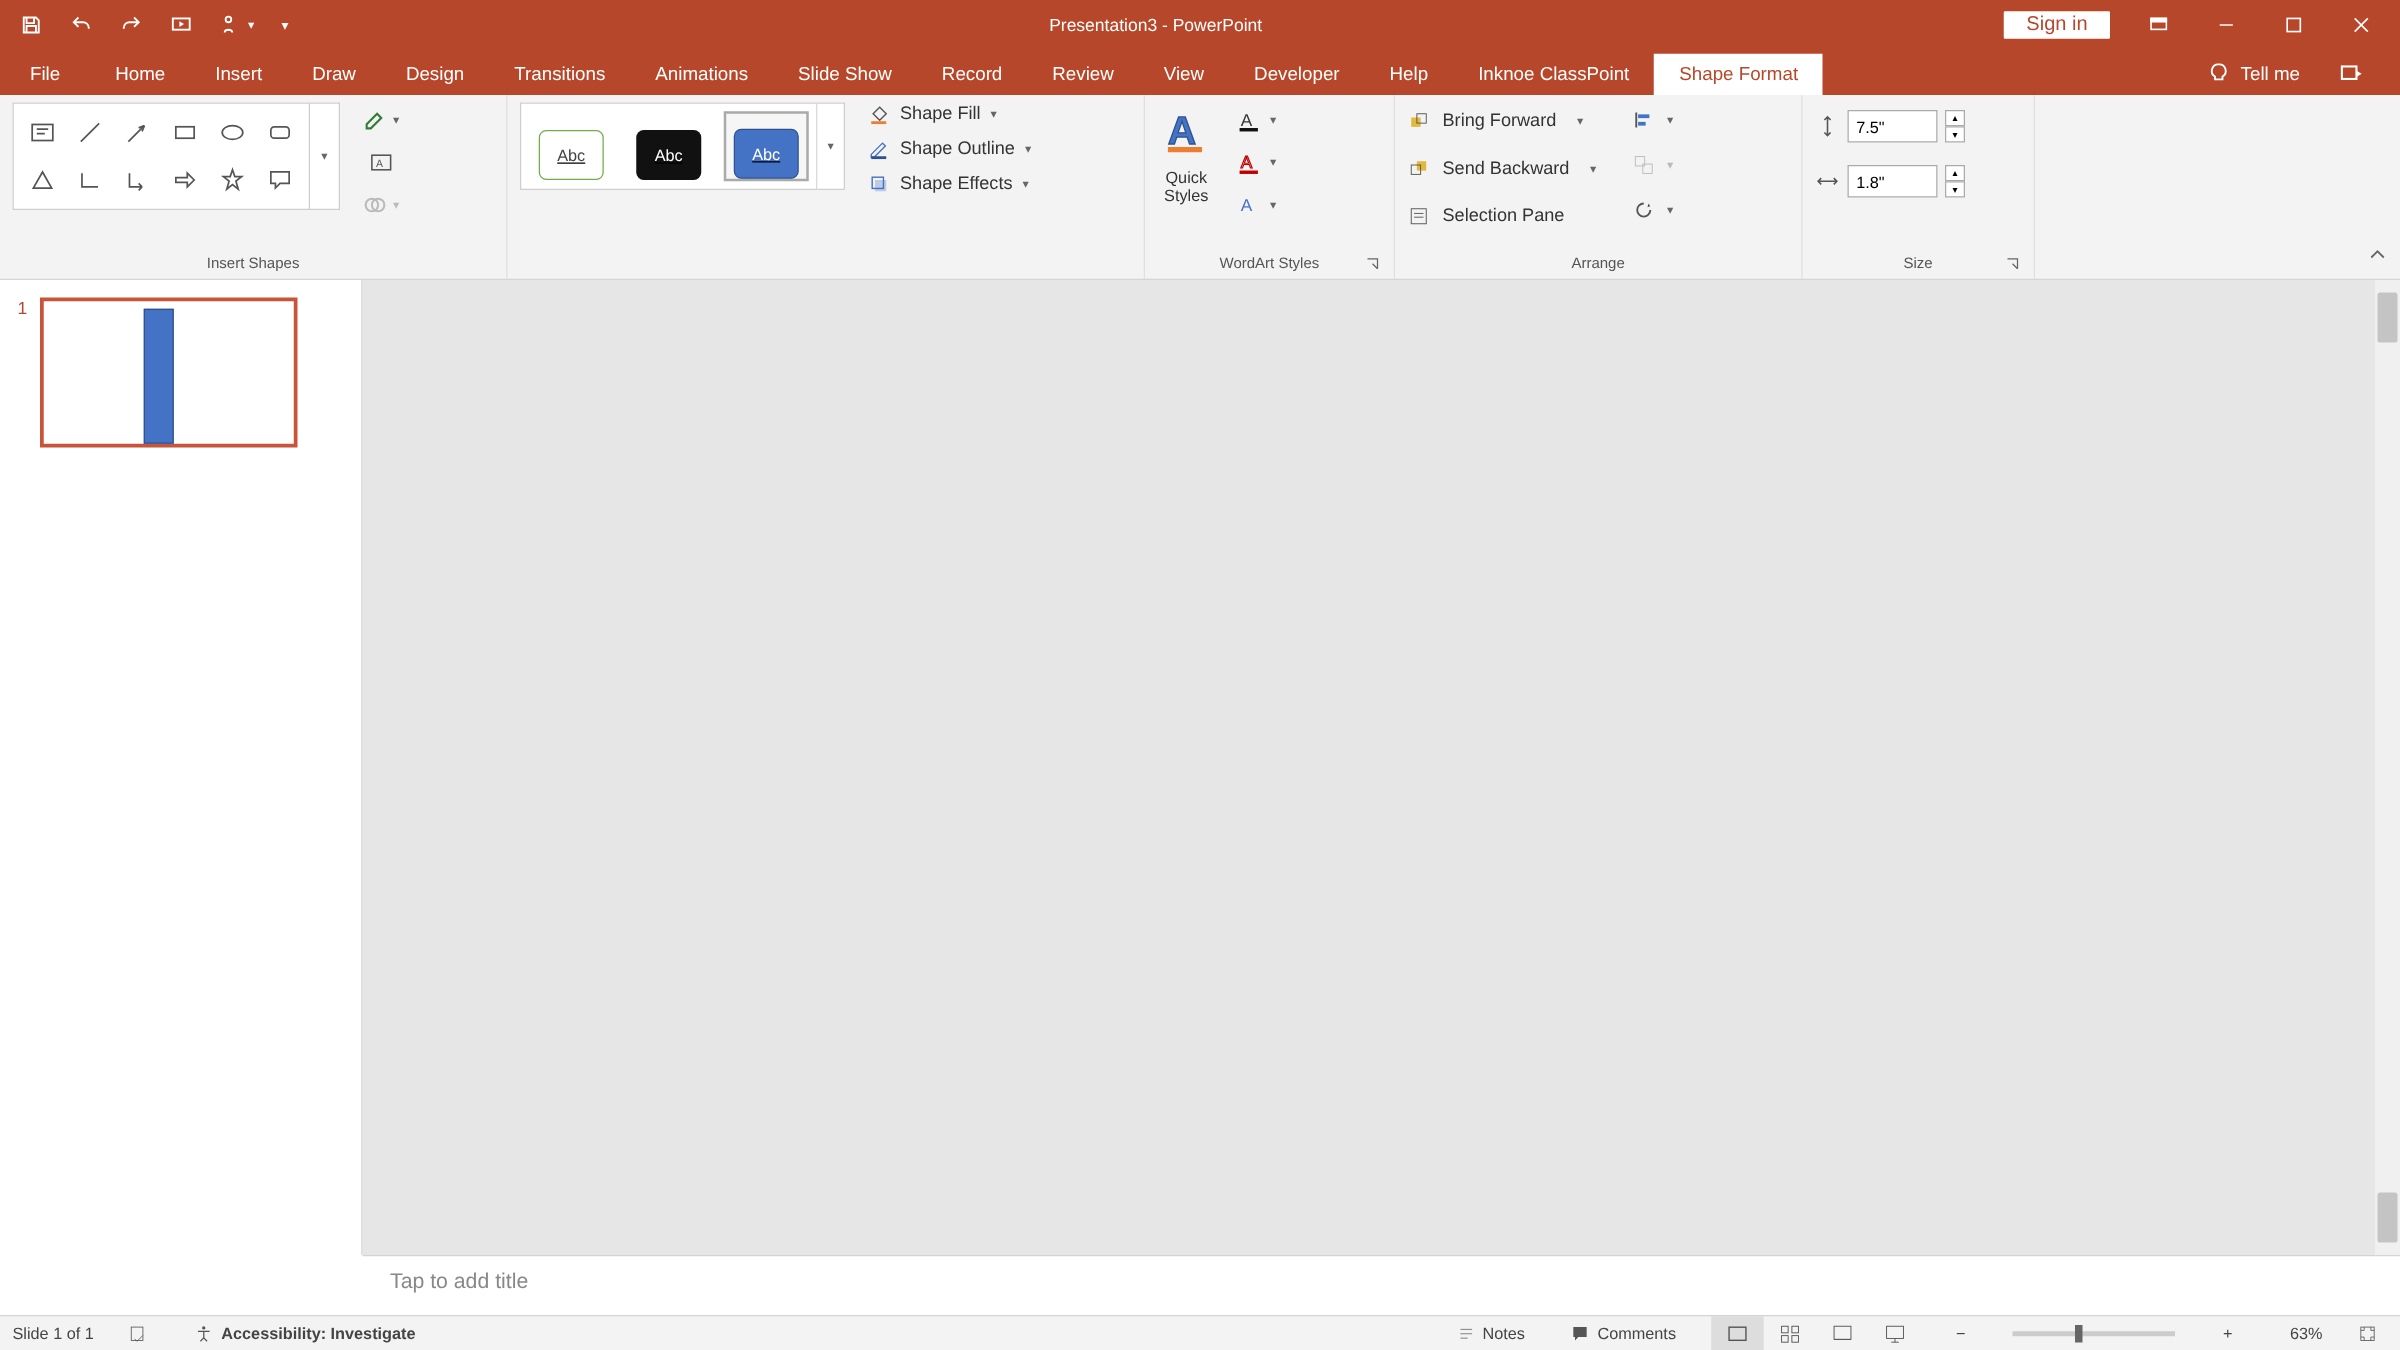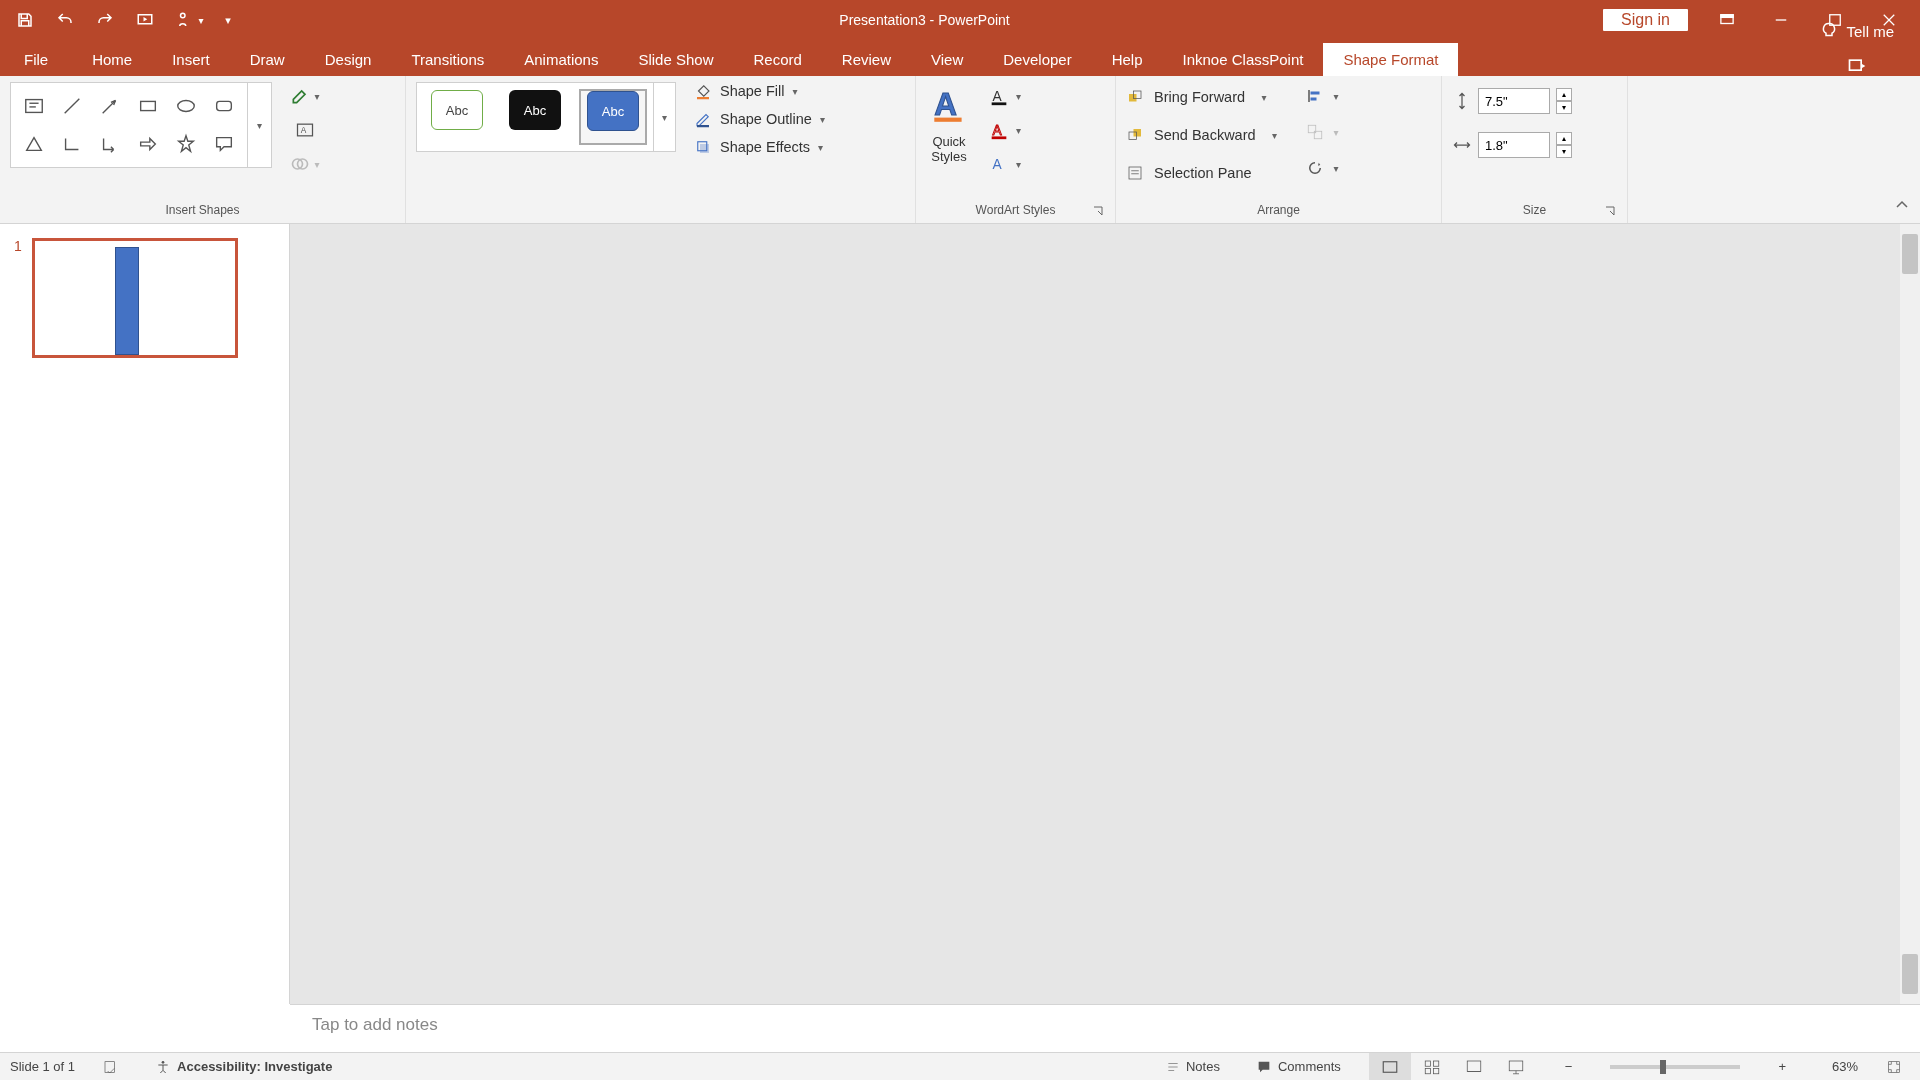--- a/index.html
+++ b/index.html
@@ -14,42 +14,42 @@
 .title-right { display: flex; align-items: center; gap: 4px; padding-right: 6px; }
 .signin { background: #fff; color: #B7472A; padding: 2px 18px; font-size: 16px; border-radius: 1px; margin-right: 10px; }
 .win-btn { width: 50px; height: 40px; display: flex; align-items: center; justify-content: center; cursor: pointer; }
 .win-btn svg { width: 14px; height: 14px; stroke: #fff; fill: none; stroke-width: 1.5; }
 
 
 .tabs { height: 36px; background: #B7472A; display: flex; align-items: flex-end; color: #fff; font-size: 15px; }
 .tab { padding: 8px 20px; cursor: pointer; white-space: nowrap; }
 .tab.file { padding: 8px 24px; }
 .tab.format { background: #fff; color: #B7472A; }
-.tabs-right { margin-left: auto; display: flex; align-items: center; padding-right: 16px; gap: 8px; flex-direction: column; }
+.tabs-right { margin-left: auto; display: flex; align-items: center; padding-right: 16px; gap: 8px; }
 .tellme { display: flex; align-items: center; gap: 8px; padding: 8px 10px; }
 .share-icon { width: 46px; display: flex; justify-content: center; }
 
 
 .ribbon { height: 148px; background: #f3f3f3; border-bottom: 1px solid #d4d4d4; display: flex; position: relative; }
 .group { border-right: 1px solid #e0e0e0; display: flex; flex-direction: column; padding: 6px 10px 2px 10px; }
 .group-body { flex: 1; display: flex; align-items: flex-start; gap: 8px; }
 .group-label { height: 22px; font-size: 12px; color: #555; text-align: center; position: relative; display: flex; align-items: center; justify-content: center; }
 .dialog-launcher { position: absolute; right: 0; bottom: 2px; width: 14px; height: 14px; cursor: pointer; }
 
 
 .shapes-grid { border: 1px solid #cfcfcf; background: #fff; padding: 6px; display: grid; grid-template-columns: repeat(6,34px); grid-template-rows: 34px 34px; gap: 4px; }
 .shape-cell { display: flex; align-items: center; justify-content: center; cursor: pointer; }
 .shape-cell svg { width: 22px; height: 22px; stroke: #555; fill: none; stroke-width: 1.5; }
 .shapes-more { width: 24px; display: flex; align-items: center; justify-content: center; border: 1px solid #cfcfcf; border-left: none; background: #fff; cursor: pointer; }
 .ins-col { display: flex; flex-direction: column; gap: 6px; margin-left: 6px; }
 .ins-btn { height: 28px; width: 38px; display: flex; align-items: center; justify-content: center; border: 1px solid transparent; cursor: pointer; }
 
 
 .style-gallery { border: 1px solid #cfcfcf; background: #fff; padding: 6px; display: flex; gap: 10px; }
-.style-item { width: 68px; height: 56px; border: 1px solid transparent; display: flex; align-items: flex-start; justify-content: center; cursor: pointer; }
+.style-item { width: 68px; height: 56px; border: 1px solid transparent; display: flex; align-items: flex-end; justify-content: center; cursor: pointer; text-decoration: underline; }
 .style-item.sel { border: 2px solid #aaa; background: #f6f6f6; }
 .style-box { width: 52px; height: 40px; border-radius: 6px; display: flex; align-items: center; justify-content: center; font-size: 13px; }
 .style-more { width: 22px; display: flex; align-items: center; justify-content: center; border: 1px solid #cfcfcf; border-left: none; background: #fff; cursor: pointer; }
 .style-col { display: flex; flex-direction: column; gap: 10px; margin-left: 10px; }
 .style-row { display: flex; align-items: center; gap: 8px; cursor: pointer; font-size: 14.5px; color: #333; }
 .style-row svg { width: 18px; height: 18px; }
 
 
 .wa-col { display: flex; flex-direction: column; gap: 6px; align-items: center; }
 .wa-big { width: 46px; height: 46px; display: flex; align-items: center; justify-content: center; }
@@ -503,21 +503,21 @@
   </div>
 
   <div class="canvas-area">
     <div class="scroll-v">
       <div class="scroll-thumb" style="top:10px;height:40px"></div>
       <div class="scroll-thumb" style="bottom:10px;height:40px"></div>
     </div>
   </div>
 </div>
 
-<div class="notes"><span>Tap to add notes</span></div>
+<div class="notes"><span>Tap to add title</span></div>
 
 <div class="status">
   <div class="status-left">
     <span>Slide 1 of 1</span>
     <span class="sb-btn">
         <svg width="16" height="16" viewBox="0 0 24 24">
           <rect x="3" y="4" width="14" height="16" fill="none" stroke="#555"></rect>
           <path d="M7 18l3 3 7-7" stroke="#555" fill="none"></path>
         </svg>
       </span>

